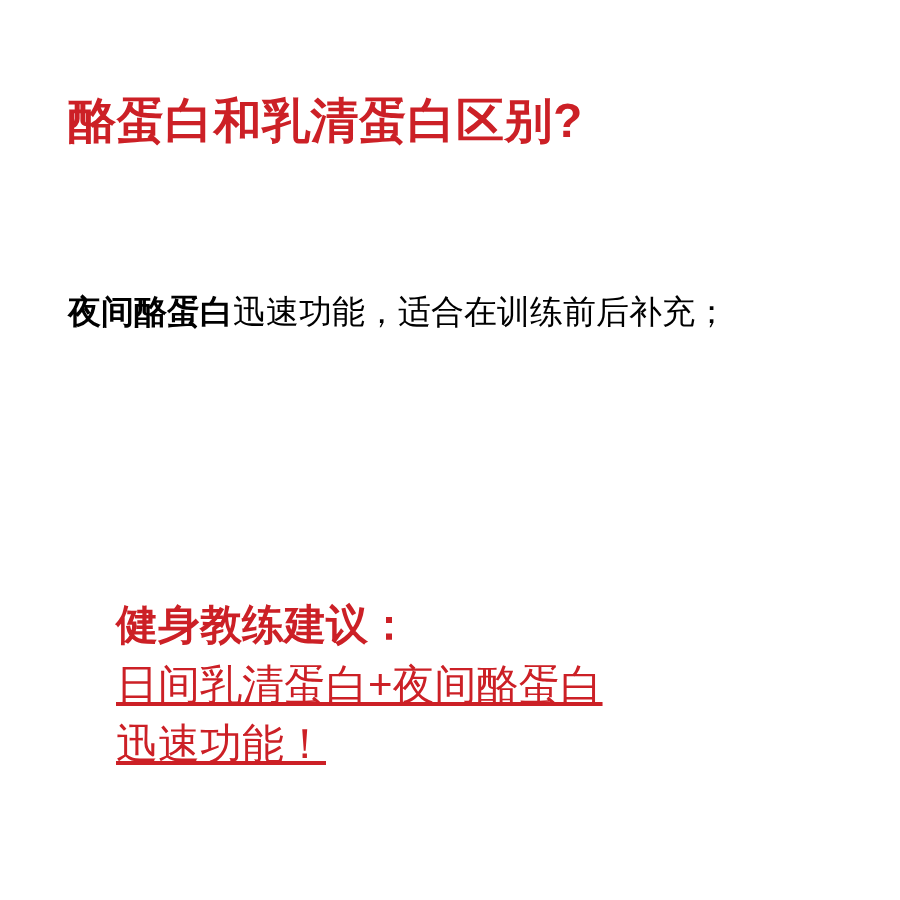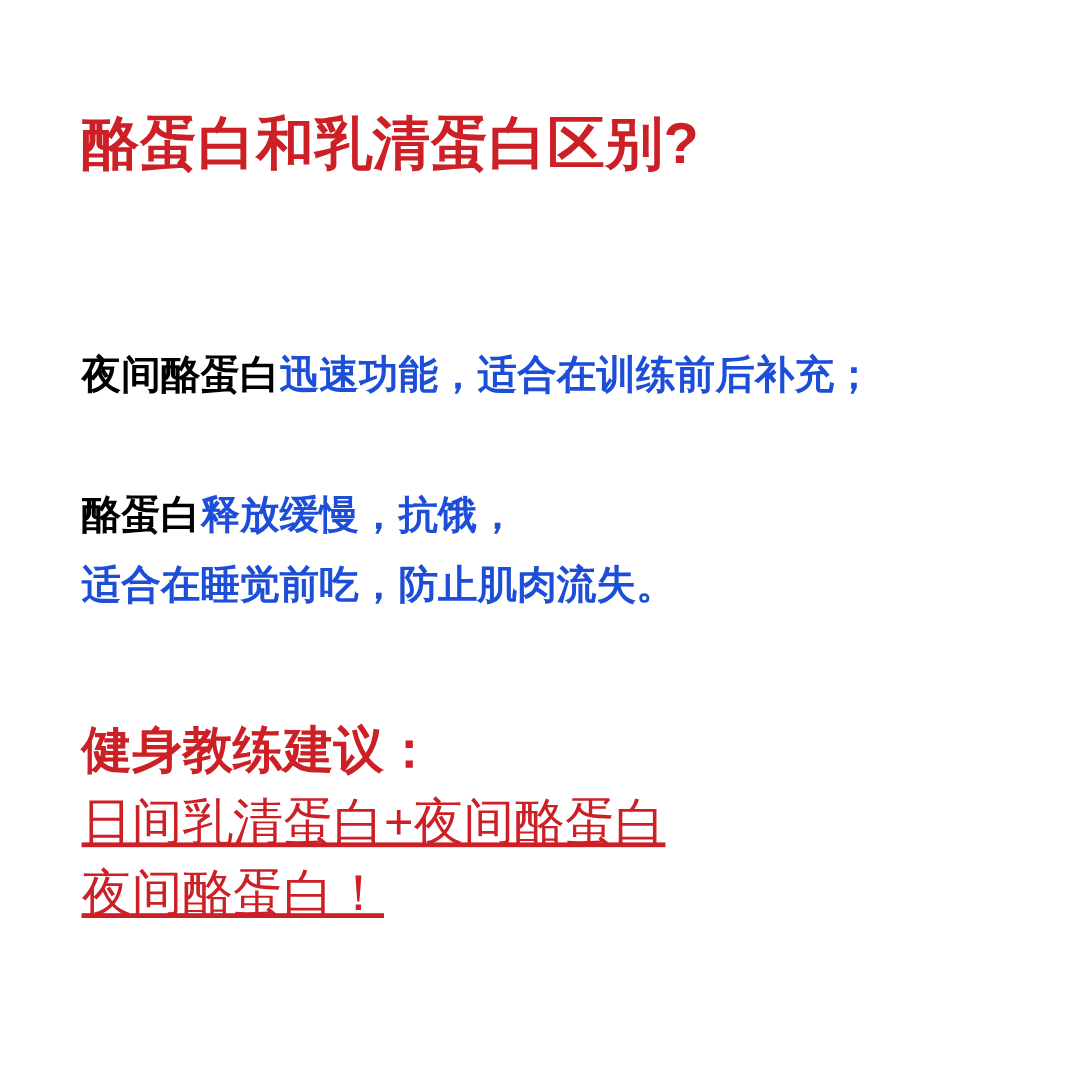--- a/index.html
+++ b/index.html
@@ -38,60 +38,57 @@
     font-size: 33px;
     line-height: 1.45;
   }
   .para-1 { top: 288px; }
   .para-2 { top: 405px; }
   .lead {
     font-weight: bold;
     color: #000000;
   }
   .rest {
-    font-weight: bold;
-    color: #1d4ed8;
+    font-weight: normal;
+    color: #000000;
   }
   .line2 {
     display: block;
     margin-top: 10px;
   }
   .advice {
     position: absolute;
     left: 68px;
     top: 595px;
     color: #cc2026;
     font-size: 42px;
     font-weight: bold;
     line-height: 1.42;
   }
   .advice .adv-line {
     display: block;
     white-space: nowrap;
+    margin-left: 48px;
   }
   .advice .adv-line.light {
     font-weight: normal;
     text-decoration: underline;
   }
 </style>
 </head>
 <body>
 
 <div class="page">
 
   <div class="title">酪蛋白和乳清蛋白区别?</div>
 
   <div class="body-block para-1">
     <span class="lead">夜间酪蛋白</span><span class="rest">迅速功能，适合在训练前后补充；</span>
   </div>
 
-  <div class="body-block para-2">
-    <span class="lead">酪蛋白</span><span class="rest">释放缓慢，抗饿，</span>
-    <span class="rest line2">适合在睡觉前吃，防止肌肉流失。</span>
-  </div>
 
   <div class="advice">
     <span class="adv-line">健身教练建议：</span>
     <span class="adv-line light">日间乳清蛋白+夜间酪蛋白</span>
-    <span class="adv-line light">夜间酪蛋白！</span>
+    <span class="adv-line light">迅速功能！</span>
   </div>
 
 </div>
 
 </body></html>

